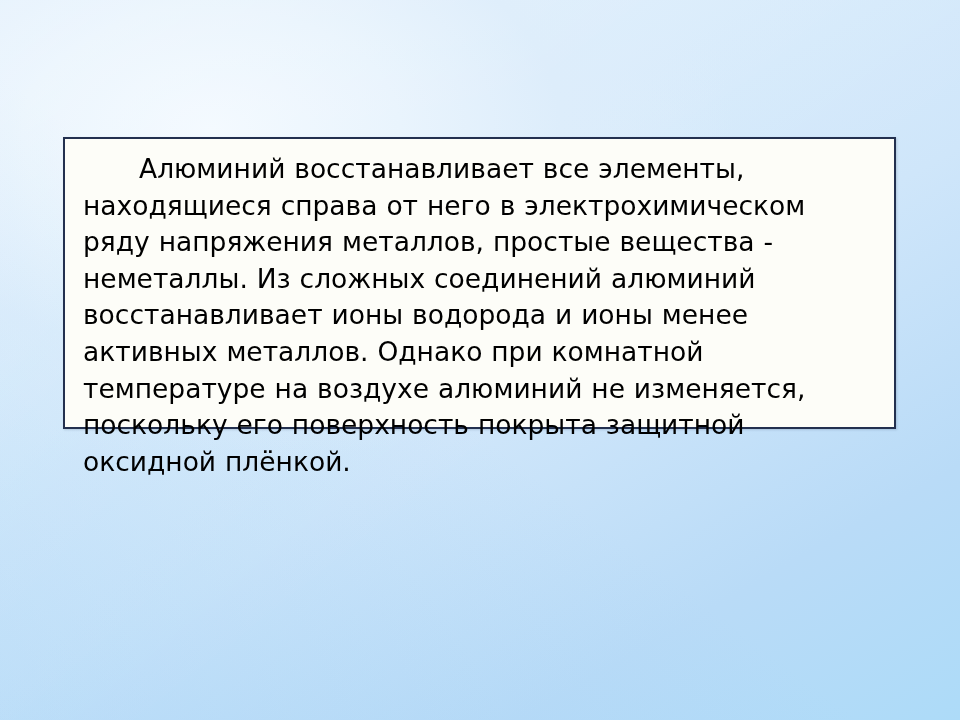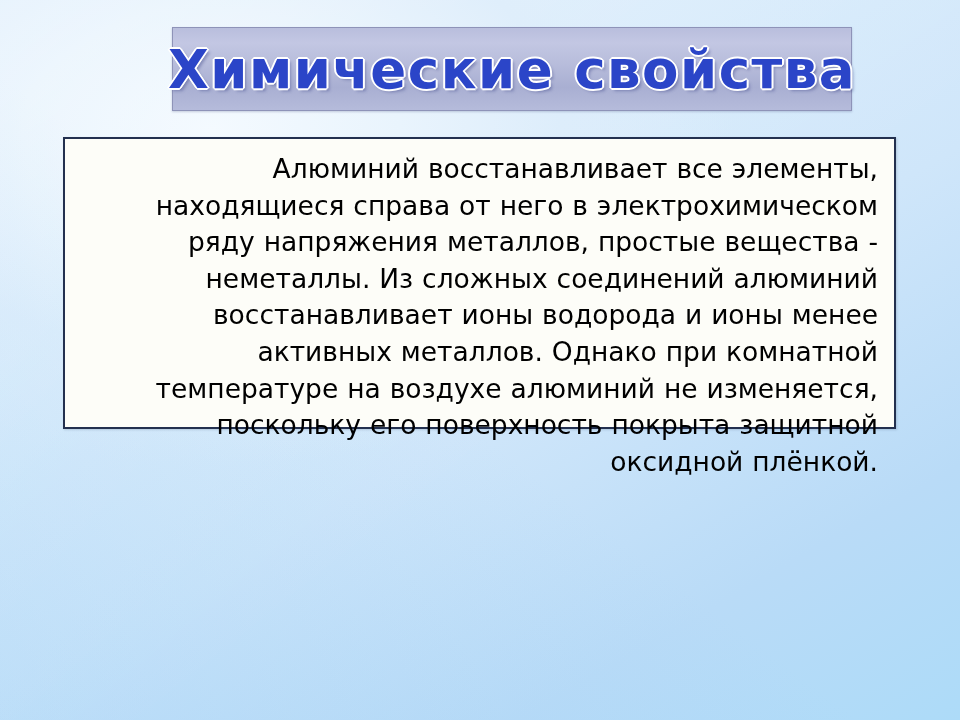--- a/index.html
+++ b/index.html
@@ -105,30 +105,27 @@
     width: 833px;
     height: 292px;
     padding: 12px 16px 10px 18px;
   }
   #main-paragraph {
     margin: 0;
     font-size: 26.5px;
     line-height: 36.6px;
     color: #000000;
     text-indent: 56px;
-    text-align: right;
+    text-align: left;
     word-spacing: 0.5px;
   }
 </style>
 </head>
 <body>
 
 <div id="slide">
 
-  <div id="title-banner">
-    <span id="title-text">Химические свойства</span>
-  </div>
 
   <div id="main-text-box" class="content-box">
     <p id="main-paragraph">Алюминий  восстанавливает все  элементы, находящиеся справа от него в электрохимическом ряду напряжения металлов, простые вещества - неметаллы. Из сложных соединений алюминий восстанавливает ионы водорода и ионы менее активных металлов. Однако при комнатной температуре на воздухе алюминий не изменяется, поскольку его поверхность покрыта защитной оксидной плёнкой.</p>
   </div>
 
 </div>
 
 </body></html>

